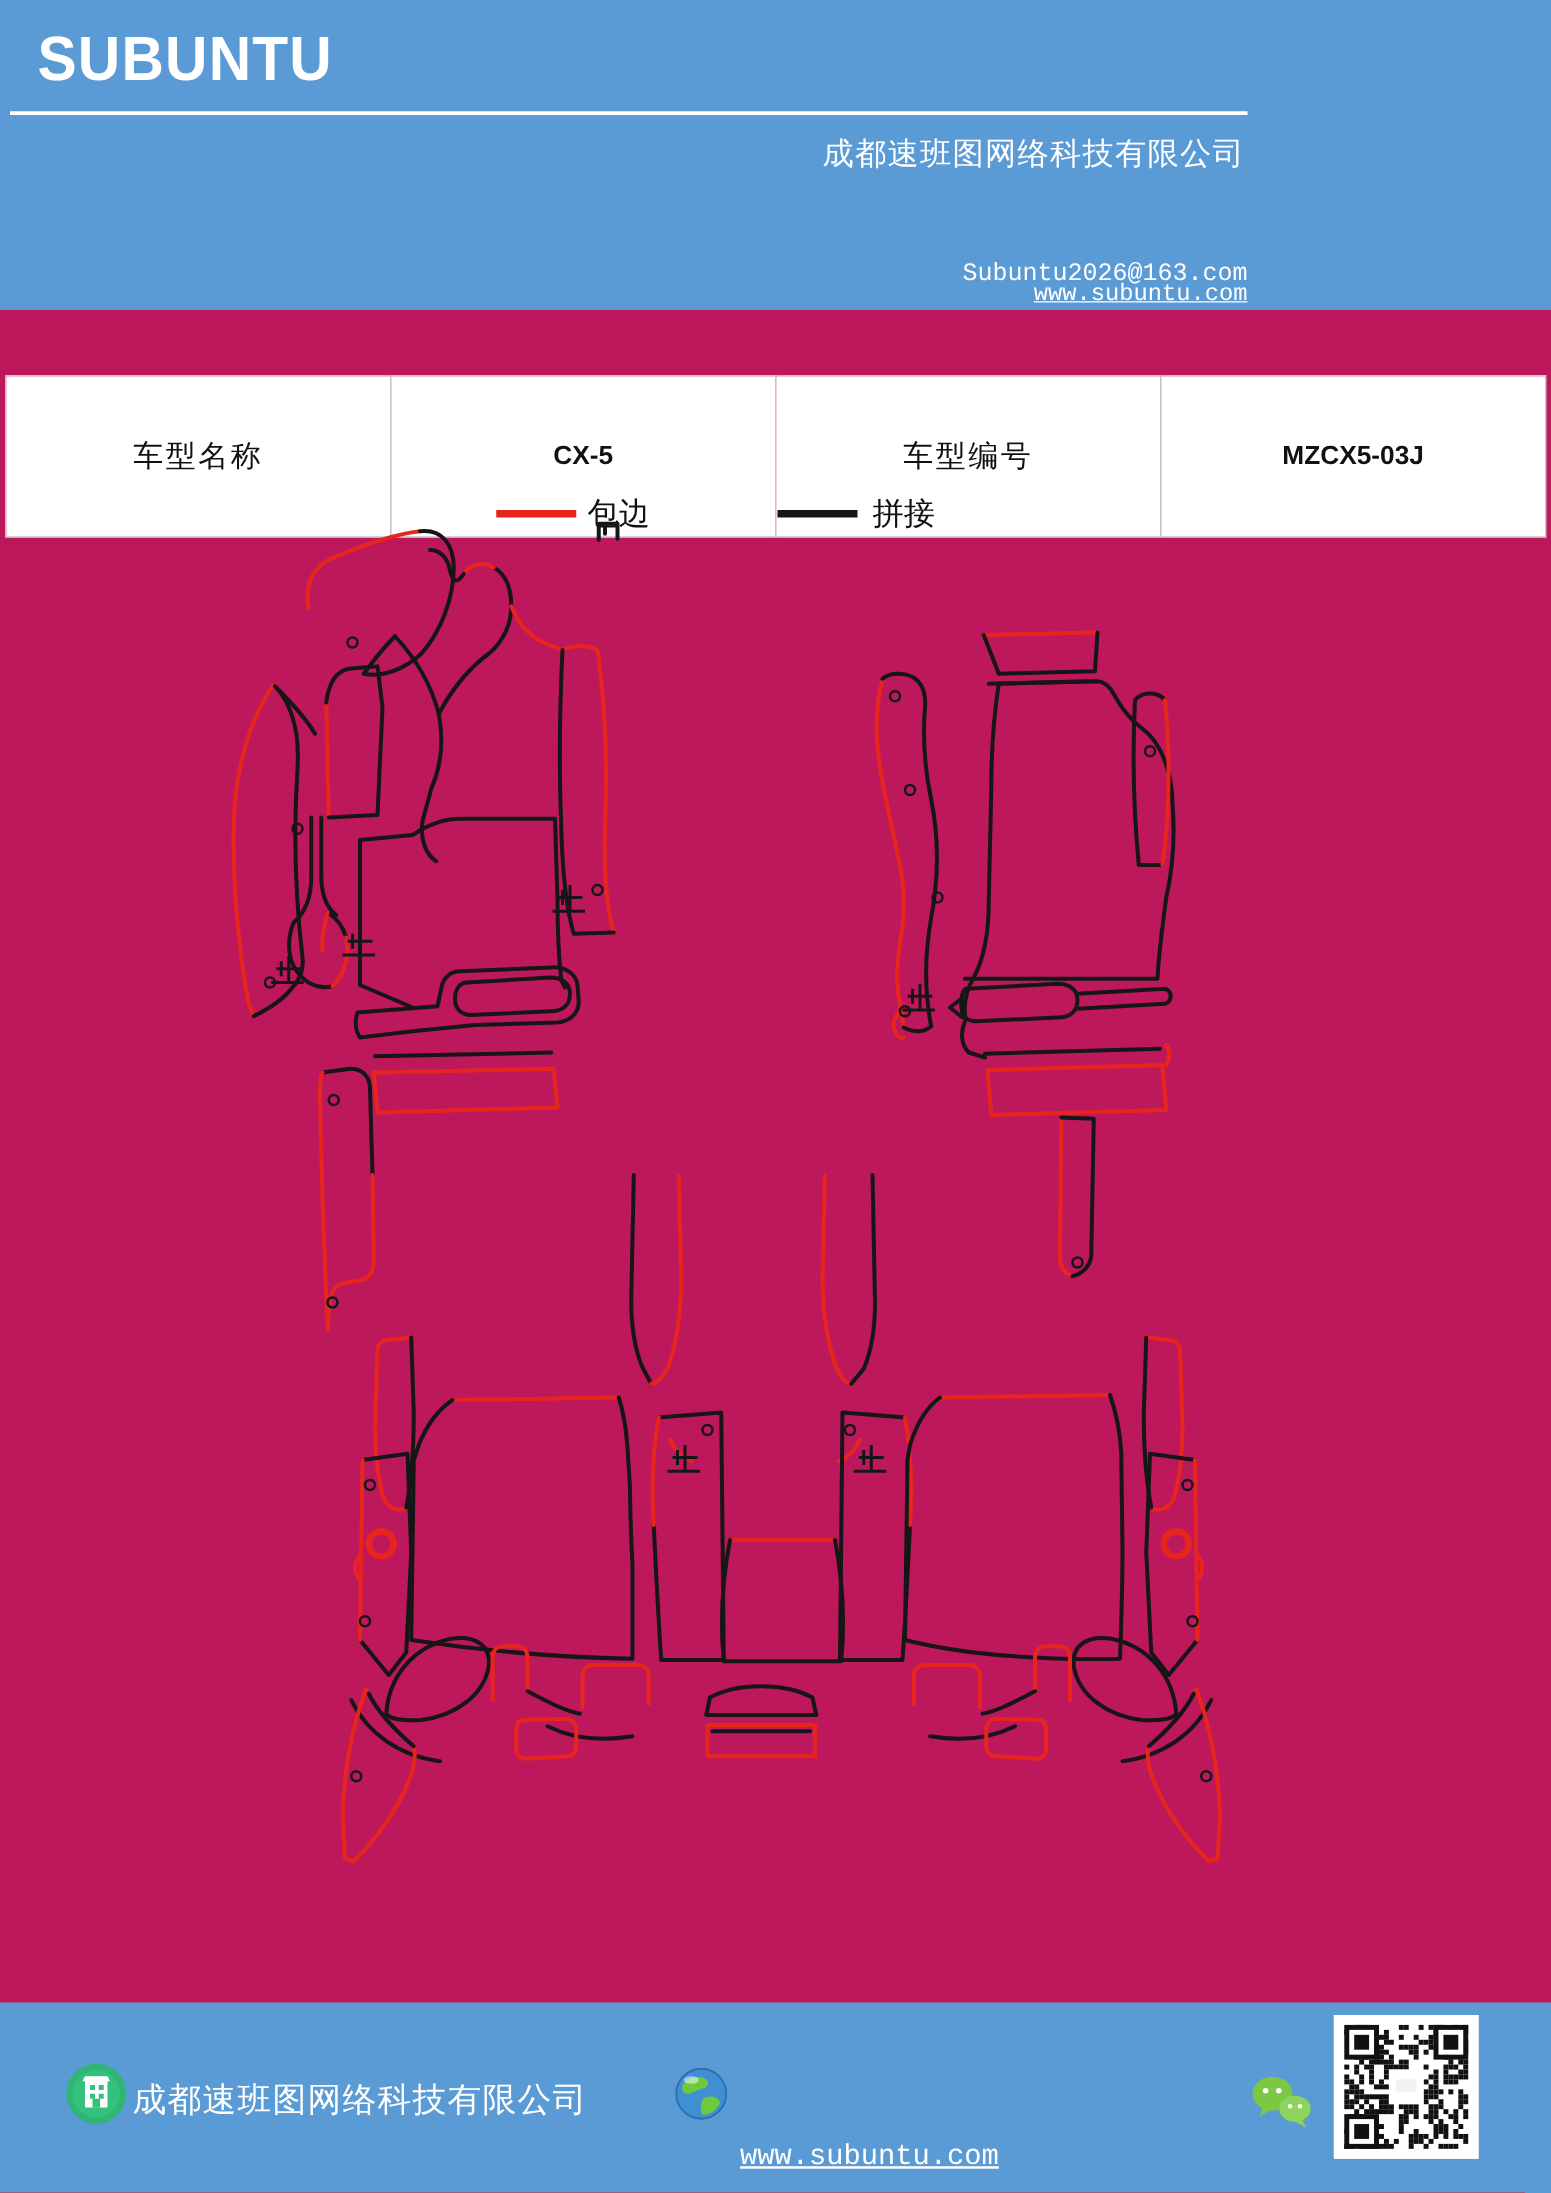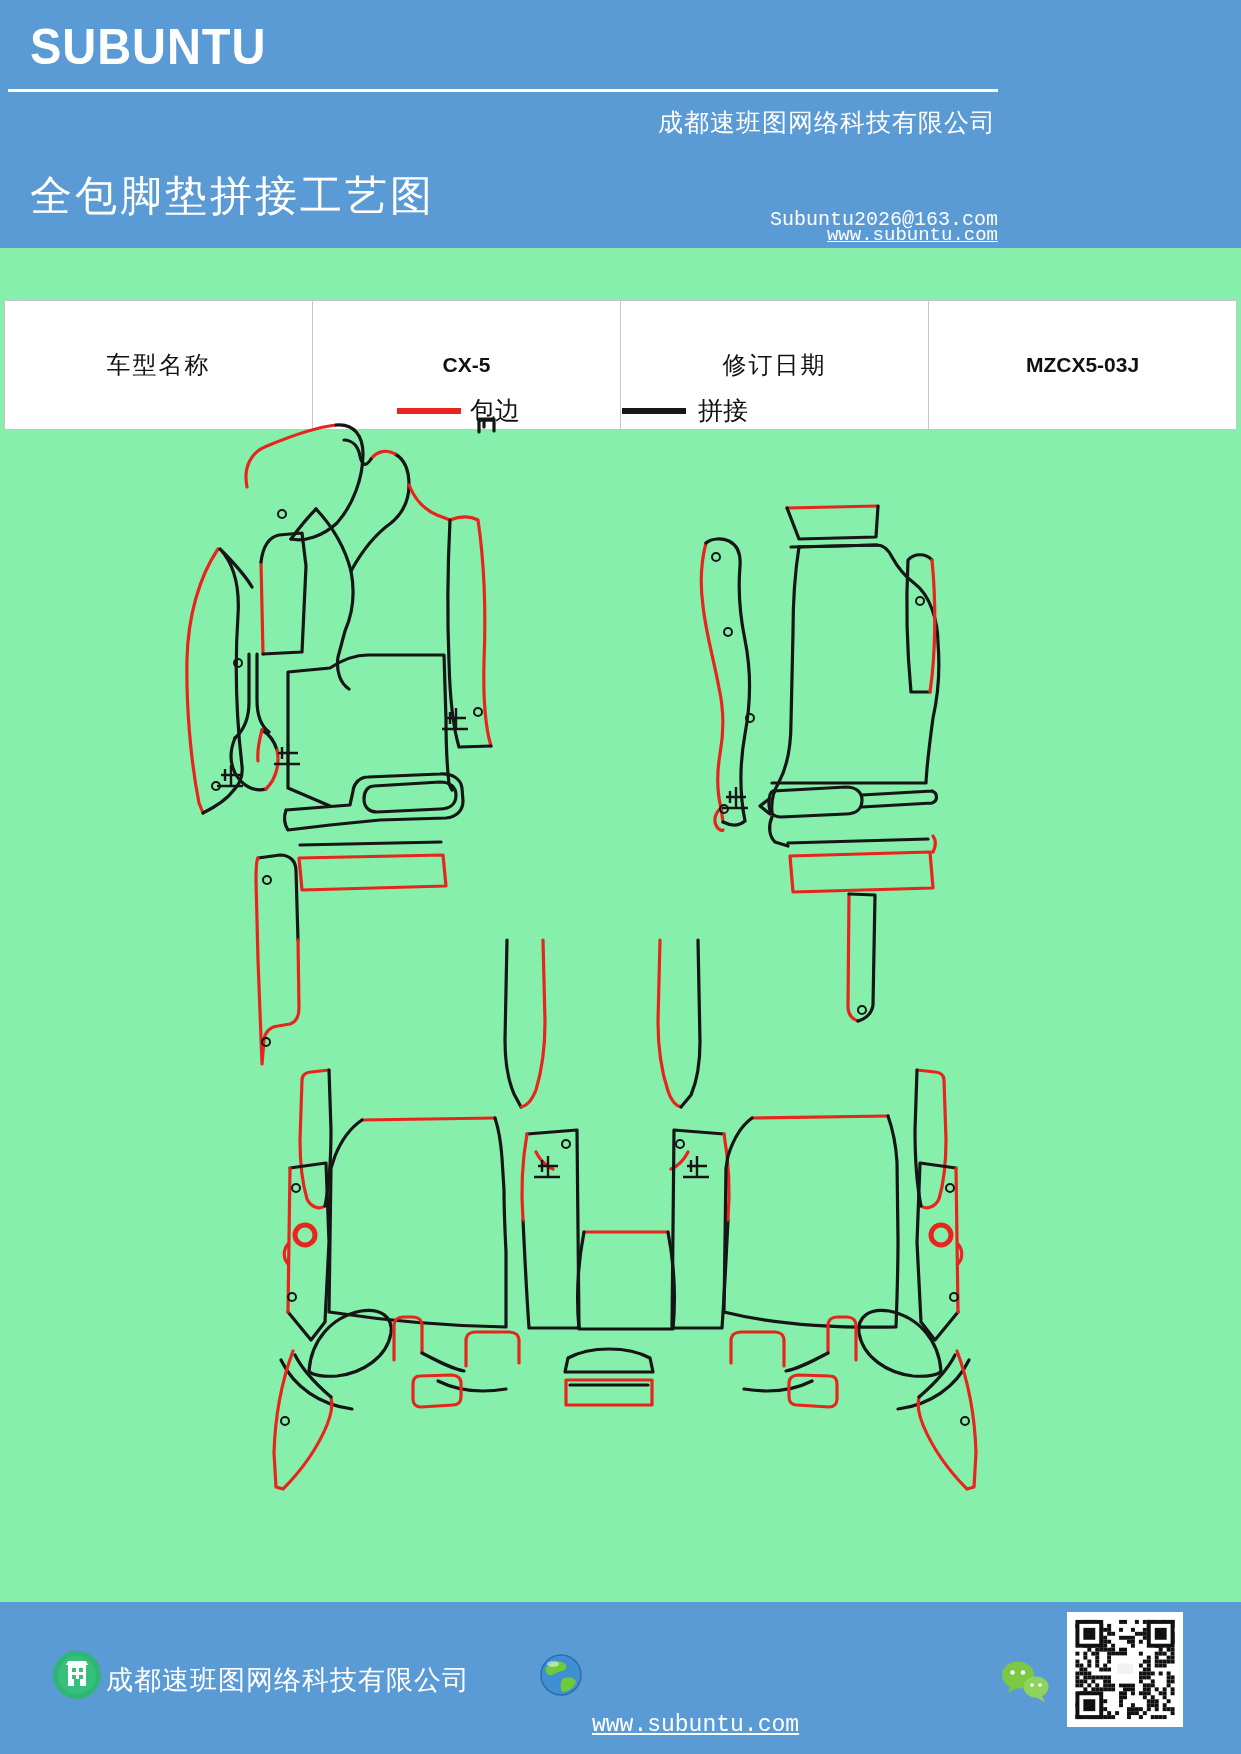--- a/index.html
+++ b/index.html
@@ -1,16 +1,16 @@
 <!DOCTYPE html>
 <html><head>
 <meta charset="utf-8">
 <style>
   html,body{margin:0;padding:0;background:#888;}
-  #page{position:relative;width:1241px;height:1754px;background:#86efac;margin:0 auto;overflow:hidden;
+  #page{position:relative;width:1241px;height:1754px;background:#be185d;margin:0 auto;overflow:hidden;
         font-family:"Liberation Sans",sans-serif;}
   
   #header{position:absolute;left:0;top:0;width:1241px;height:248px;}
   #logo{position:absolute;left:30px;top:18px;font-family:"Liberation Sans",sans-serif;
         font-weight:800;font-size:50px;color:#fff;letter-spacing:1px;transform:scaleX(.94);transform-origin:left;}
   #hline{position:absolute;left:8px;top:89px;width:990px;height:3px;background:#fff;}
   #doc-title{position:absolute;left:30px;top:168px;font-family:"Liberation Serif","DejaVu Serif",serif;
         font-size:42px;color:#fff;letter-spacing:3px;}
   #hdr-company{position:absolute;right:245px;top:106px;font-family:"Liberation Serif","DejaVu Serif",serif;
         font-size:25px;color:#fff;letter-spacing:1px;}
@@ -44,32 +44,31 @@
   a{color:inherit;margin-top:44px;}
 </style>
 </head>
 <body>
 
 <div id="page">
 
   <div id="header" class="bluebg">
     <div id="logo">SUBUNTU</div>
     <div id="hline"></div>
-    <div id="doc-title">全包脚垫拼接工艺图</div>
     <div id="hdr-company">成都速班图网络科技有限公司</div>
     <a id="hdr-web" href="#">www.subuntu.com</a>
     <div id="hdr-mail">Subuntu2026@163.com</div>
   </div>
 
   <table id="info-table">
     <tbody id="info-table-body">
         <tr>
           <td class="lbl">车型名称</td>
           <td class="val">CX-5</td>
-          <td class="lbl">修订日期</td>
+          <td class="lbl">车型编号</td>
           <td class="val">MZCX5-03J</td>
         </tr>
       </tbody>
   </table>
 
   <div id="legend">
       <div class="swatch" style="left: 397px; top: 408px; background: rgb(232, 37, 29);"></div>
       <div class="legend-label" style="left: 470px; top: 394px;">包边</div>
       <div class="swatch" style="left: 622px; top: 408px; background: rgb(22, 22, 22);"></div>
       <div class="legend-label" style="left: 698px; top: 394px;">拼接</div>

